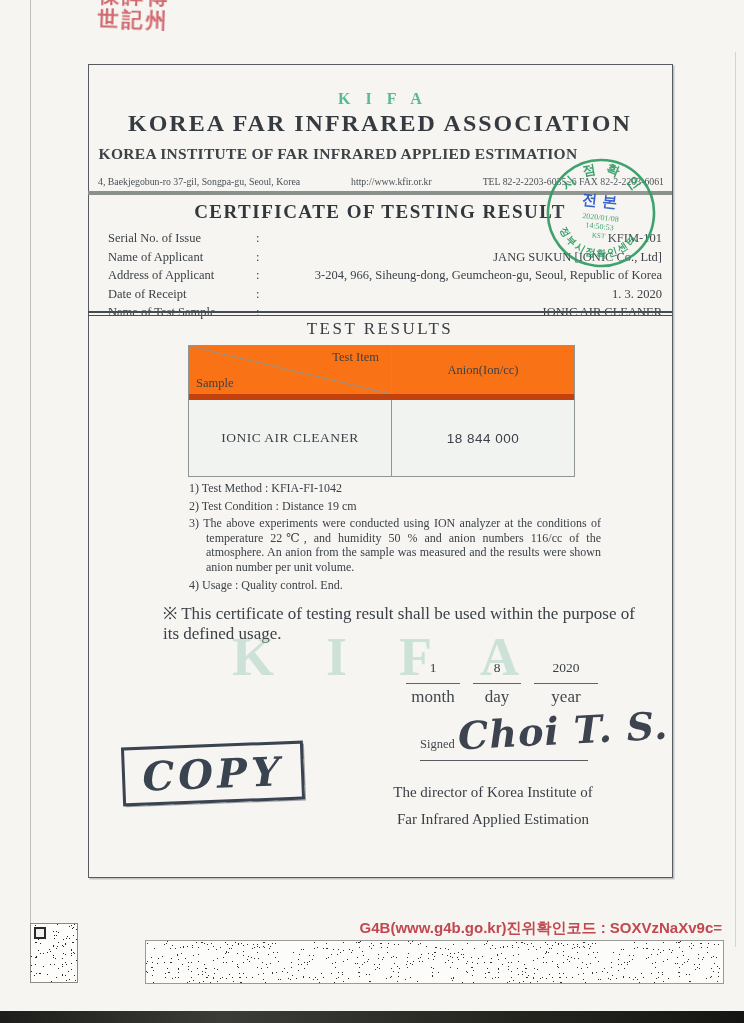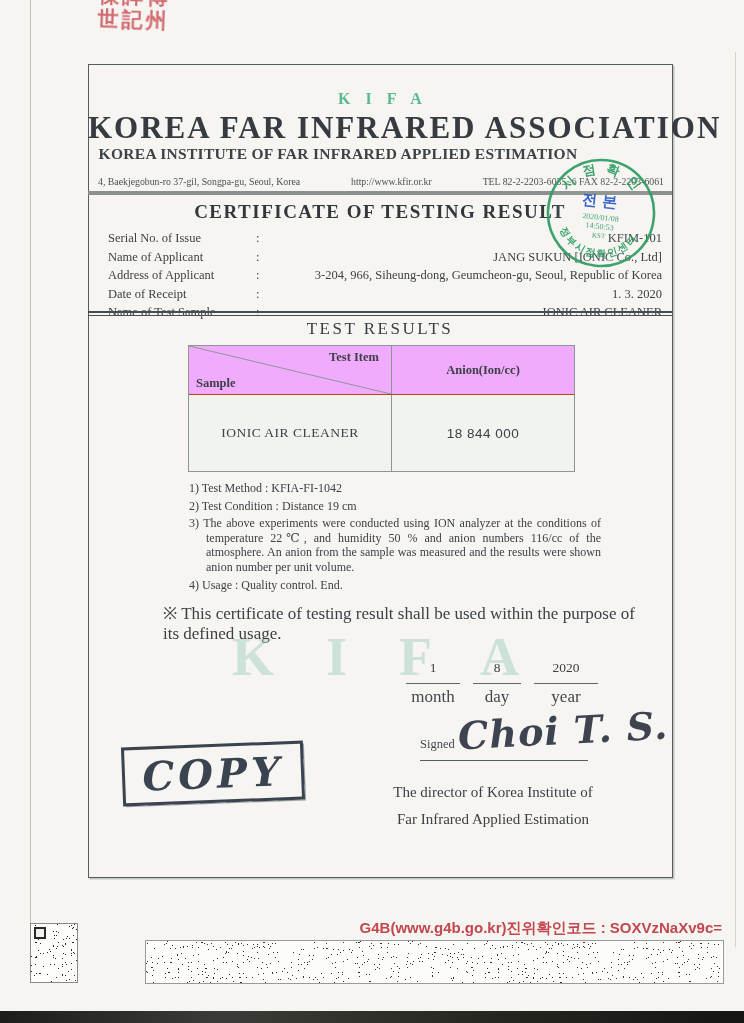--- a/index.html
+++ b/index.html
@@ -13,43 +13,43 @@
   
   .frame{position:absolute;left:88px;top:64px;width:583px;height:812px;
         border:1.6px solid #565b60;box-shadow:1.5px 1.5px 0 rgba(130,135,138,.45);}
   
   .red-seal{position:absolute;left:94px;top:-16px;width:80px;transform:rotate(2deg);
         color:#c7454e;opacity:.8;font-size:21px;line-height:24px;letter-spacing:3px;
         text-align:center;filter:blur(.4px);font-weight:bold;}
   
   .acronym{position:absolute;left:88px;top:90px;width:584px;text-align:center;font-size:16px;
         font-weight:bold;letter-spacing:15px;text-indent:15px;color:#58ba93;}
-  .org-name{position:absolute;left:88px;top:110px;width:584px;text-align:center;font-size:31px;
-        font-weight:bold;letter-spacing:2px;color:#363b41;white-space:nowrap;}
+  .org-name{position:absolute;left:88px;top:110px;width:584px;text-align:left;font-size:24px;
+        font-weight:bold;letter-spacing:2px;color:#363b41;white-space:nowrap;padding-left:40px;}
   .org-sub{position:absolute;left:88px;top:145px;width:500px;text-align:center;font-size:15.5px;
         font-weight:bold;letter-spacing:.3px;color:#3d4247;white-space:nowrap;}
   .addr-row{position:absolute;left:98px;top:176px;width:566px;display:flex;
         justify-content:space-between;font-size:9.8px;color:#4a4f54;white-space:nowrap;}
   .rule-thick{position:absolute;left:88px;top:191px;width:584px;height:4px;background:#8b908d;}
   .cert-title{position:absolute;left:88px;top:201px;width:584px;text-align:center;font-size:19px;
         font-weight:bold;letter-spacing:1.5px;color:#32373d;}
   
   .fields{position:absolute;left:108px;top:229px;width:554px;font-size:12.5px;line-height:18.6px;}
   .field{display:flex;}
   .f-label{width:148px;flex:none;}
   .f-colon{width:16px;flex:none;}
   .f-value{flex:1;white-space:nowrap;text-align:right;}
   .rule-dark{position:absolute;left:88px;top:311px;width:584px;height:2px;
         border-top:2px solid #474c51;border-bottom:1px solid #474c51;}
   .results-title{position:absolute;left:88px;top:319px;width:584px;text-align:center;
         font-size:17px;letter-spacing:2.5px;color:#383d43;}
   
   .rtable{position:absolute;left:188px;top:345px;width:385px;border:1.5px solid #8e9595;
         background:#f1f3f1;}
-  .t-head{display:flex;height:48px;border-bottom:1px solid #c2410c;background:#f0abfc;font-weight:bold;}
+  .t-head{display:flex;height:48px;border-bottom:6px solid #c2410c;background:#f97316;}
   .t-corner{position:relative;width:202px;border-right:1px solid #8e9595;flex:none;}
   .t-corner svg{position:absolute;left:0;top:0;width:100%;height:100%;}
   .corner-top{position:absolute;right:12px;top:4px;font-size:12.5px;}
   .corner-bottom{position:absolute;left:7px;bottom:3px;font-size:12.5px;}
   .t-colhead{flex:1;display:flex;align-items:center;justify-content:center;font-size:12.5px;}
   .t-row{display:flex;height:76px;}
   .t-c1{width:202px;border-right:1px solid #8e9595;flex:none;display:flex;align-items:center;
         justify-content:center;font-size:13.5px;letter-spacing:.5px;}
   .t-c2{flex:1;display:flex;align-items:center;justify-content:center;font-size:13.5px;
         font-family:"Liberation Sans","DejaVu Sans",sans-serif;letter-spacing:.5px;}

